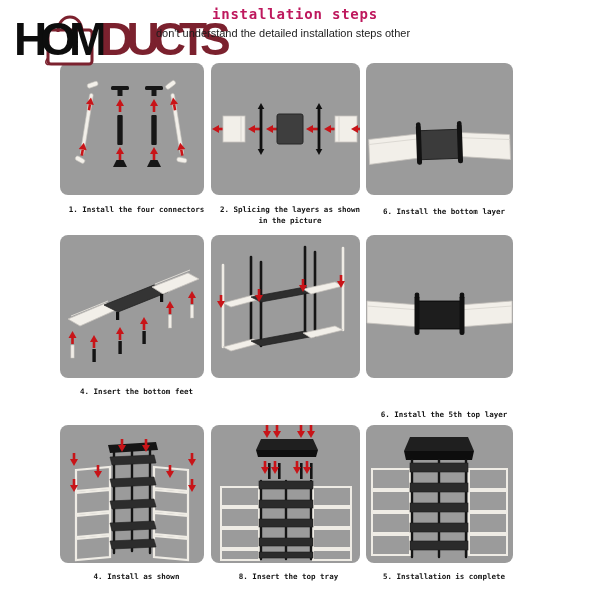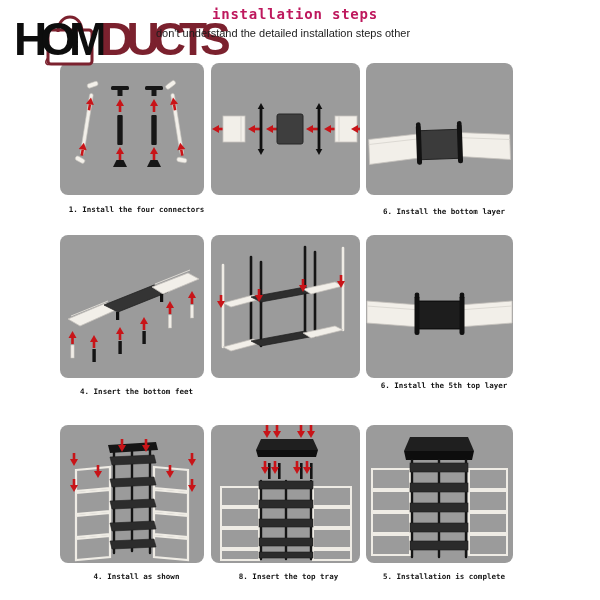--- a/index.html
+++ b/index.html
@@ -36,21 +36,21 @@
   
   .caption { position:absolute; transform:translateX(-50%); text-align:center;
              font-family:"DejaVu Sans Mono", monospace; font-weight:bold; font-size:7.5px;
              line-height:11px; color:#141414; }
   .caption div { white-space:nowrap;margin-left:9px; }
   .c1 { left:132px;   top:204px; }
   .c2 { left:285.5px; top:204px; }
   .c3 { left:439.5px; top:206px; }
   .c4 { left:132px;   top:386px; }
   .c5 { left:285.5px; top:386px; }
-  .c6 { left:439.5px; top:380px;text-align:right; }
+  .c6 { left:439.5px; top:409px;text-align:right; }
   .c7 { left:132px;   top:571px; }
   .c8 { left:284px; top:571px; }
   .c9 { left:439.5px; top:571px; }
 
   .symbols { position:absolute; width:0; height:0; overflow:hidden; }
 </style>
 </head>
 <body>
 
 <svg class="symbols" aria-hidden="true">
@@ -321,20 +321,22 @@
           <rect x="44" y="98" width="58" height="9"></rect>
         <rect x="44" y="116" width="58" height="9"></rect>
       </g>
     </svg>
   </div>
 
   <div class="caption c1">
     <div>1. Install the four connectors</div>
   </div>
   <div class="caption c2">
+    <div>2. Splicing the layers as shown</div>
+    <div>in the picture</div>
   </div>
   <div class="caption c3">
     <div>6. Install the bottom layer</div>
   </div>
   <div class="caption c4">
     <div>4. Insert the bottom feet</div>
   </div>
   <div class="caption c6">
     <div>6. Install the 5th top layer</div>
   </div>

